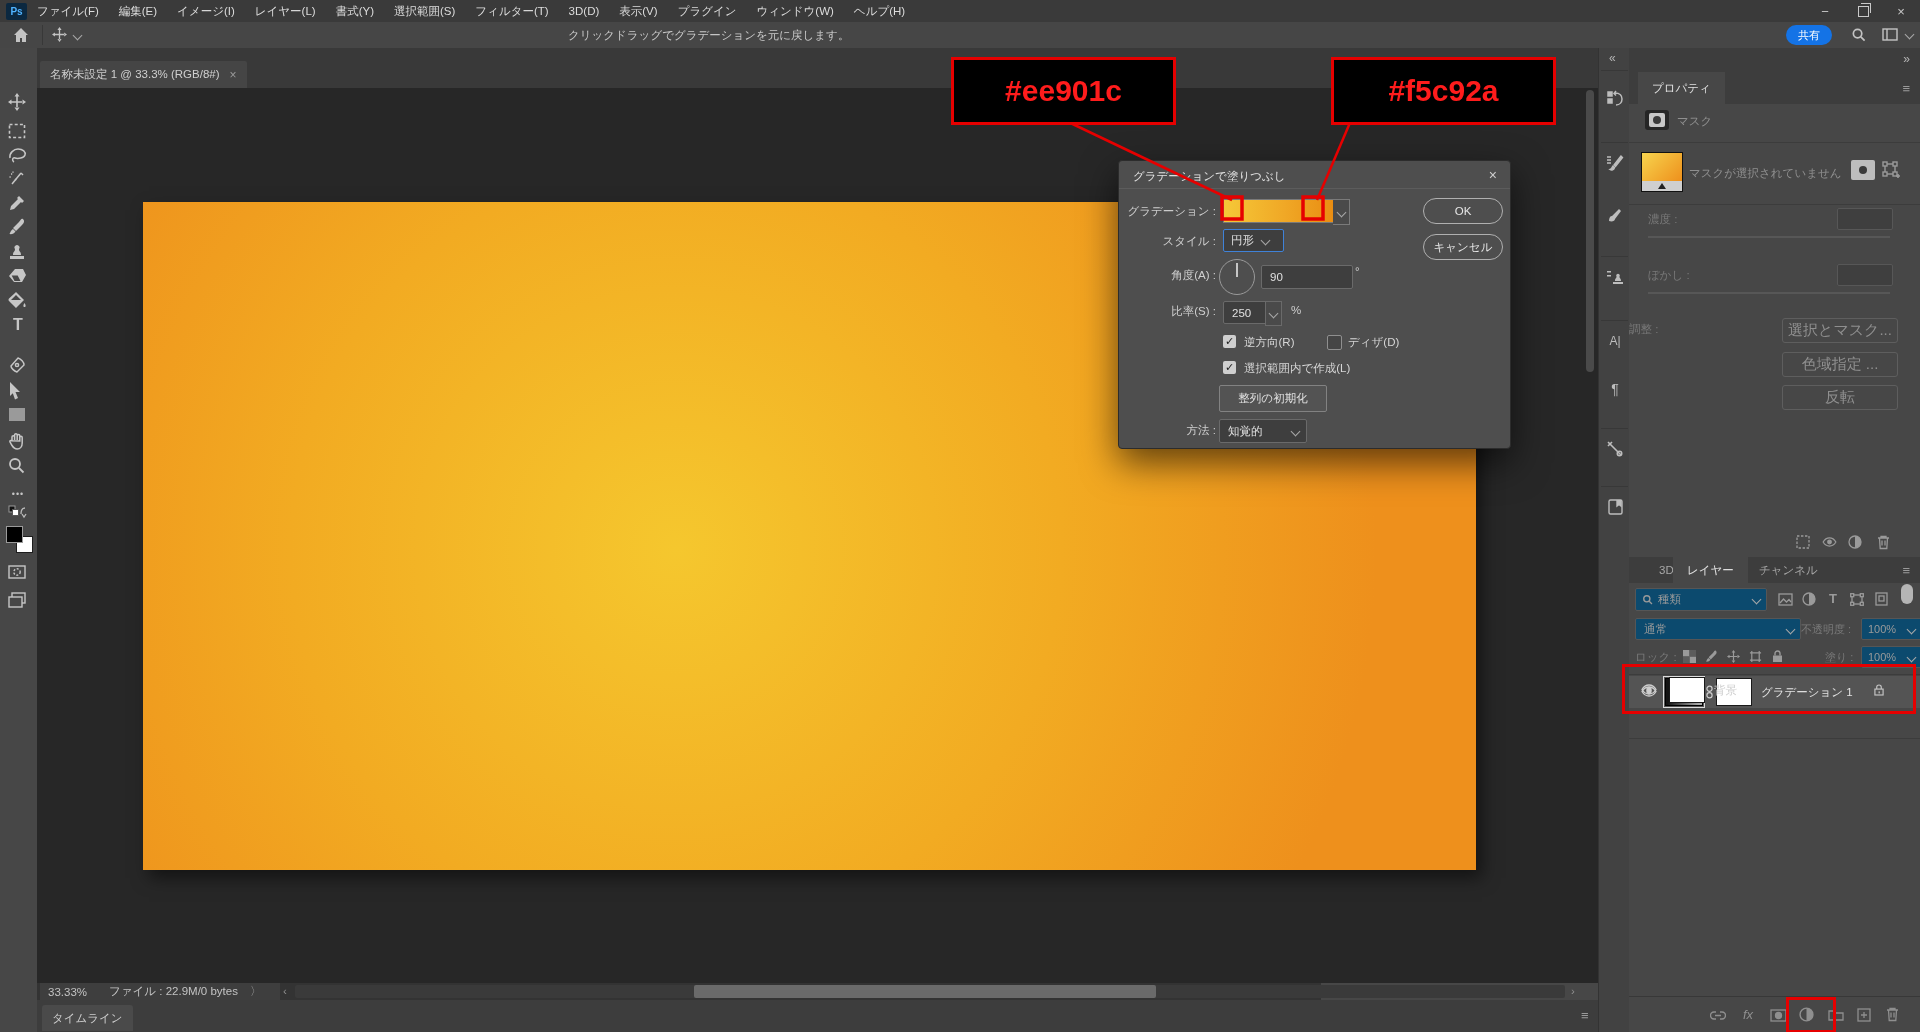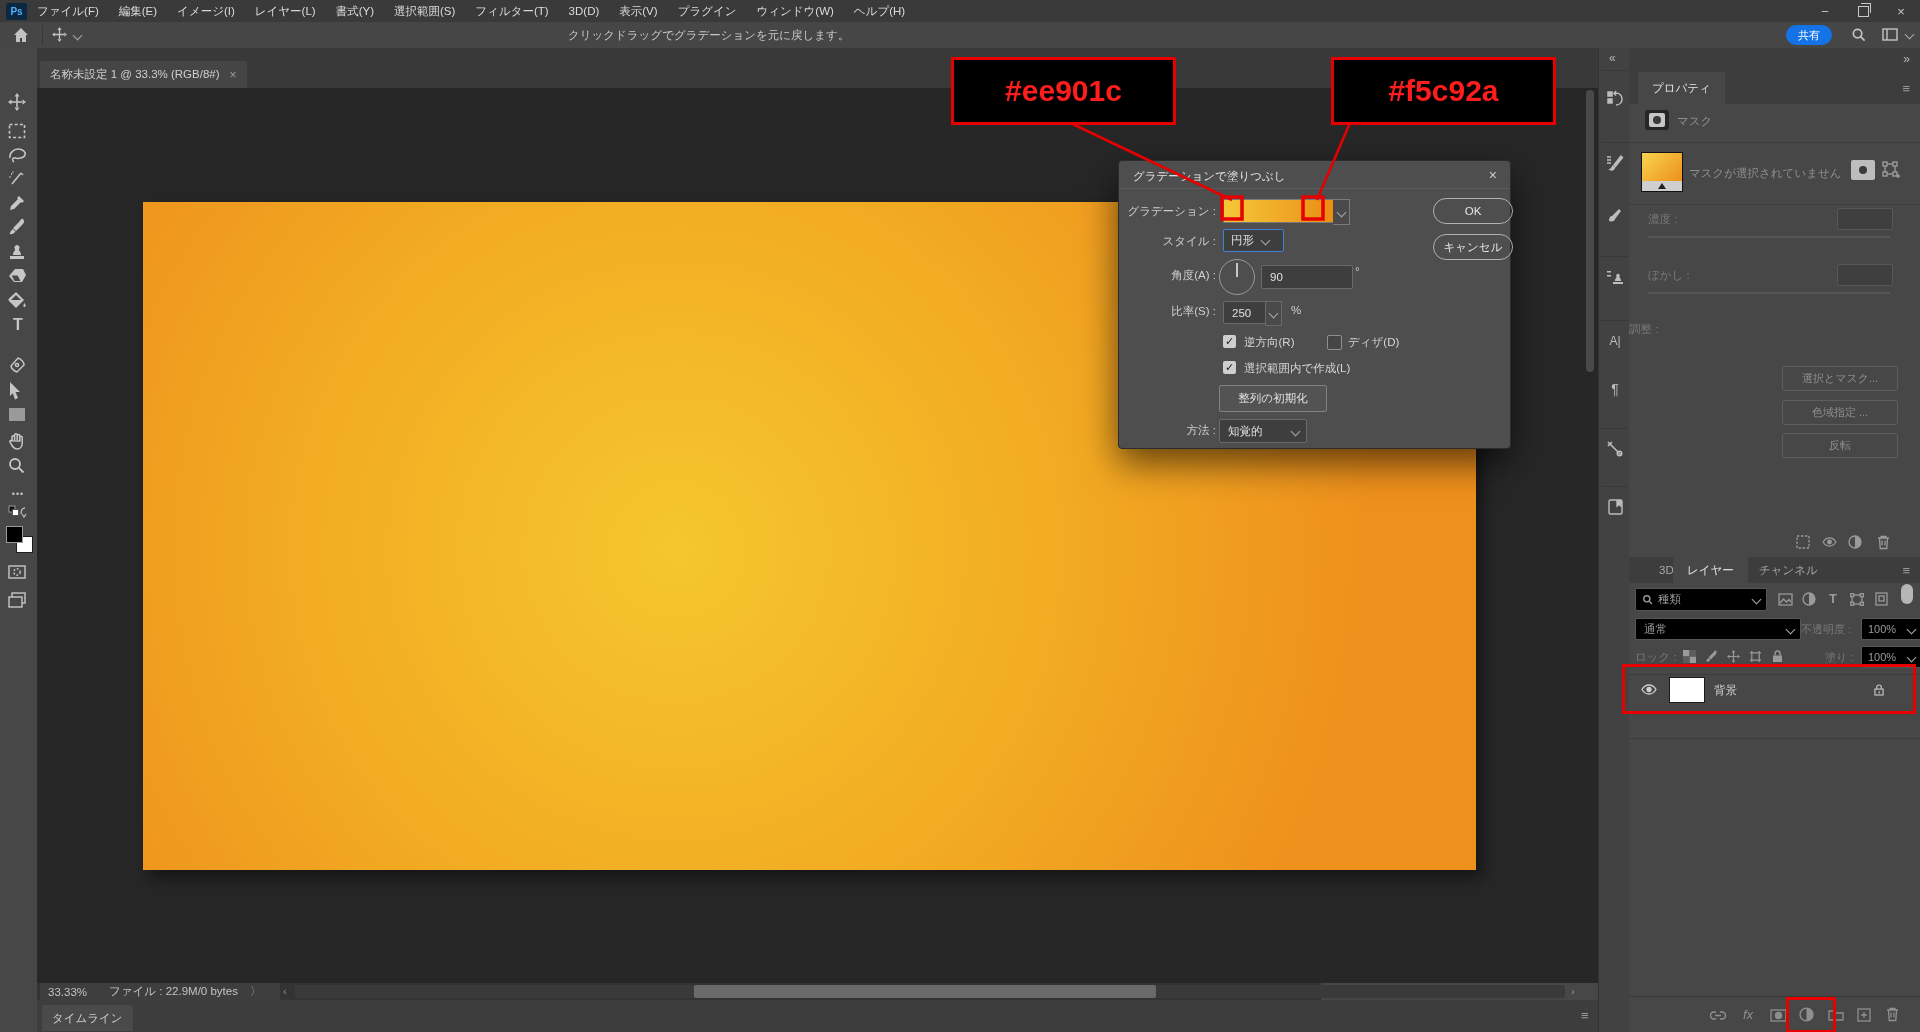--- a/index.html
+++ b/index.html
@@ -64,36 +64,36 @@
   .dock-sep{left:2px;width:27px;height:1px;background:#383838;}
 
   
   #rightcol{left:1629px;top:48px;width:291px;height:984px;background:#474747;}
   .panelstrip{position:absolute;left:0;width:291px;background:#3d3d3d;}
   .ptab{position:absolute;height:100%;display:flex;align-items:center;padding:0 14px;color:#a8a8a8;}
   .ptab.active{background:#474747;color:#e2e2e2;}
   .hamb{color:#9a9a9a;font-size:13px;}
   .sep{position:absolute;left:0;width:291px;height:1px;background:#3c3c3c;}
   .pp-btn{position:absolute;left:153px;width:114px;height:23px;border:1px solid #5e5e5e;border-radius:3px;
-          color:#8f8f8f;display:flex;align-items:center;justify-content:center;font-size:11px;margin-top:48px;}
+          color:#8f8f8f;display:flex;align-items:center;justify-content:center;font-size:15px;}
   .field{position:absolute;background:#3f3f3f;border:1px solid #575757;border-radius:2px;}
-  .selbox{position:absolute;background:#000000;border:1px solid #565656;border-radius:2px;display:flex;align-items:center;color:#9a9a9a;}
+  .selbox{position:absolute;background:#0c4a6e;border:1px solid #565656;border-radius:2px;display:flex;align-items:center;color:#9a9a9a;}
   .selbox .chev{margin-left:auto;margin-right:6px;}
   .lp-ic{position:absolute;width:16px;height:16px;color:#9a9a9a;display:flex;align-items:center;justify-content:center;}
   .layer-row{position:absolute;left:0;width:291px;display:flex;align-items:center;}
   .eye{width:16px;height:12px;color:#cfcfcf;}
   .footer-ic{position:absolute;width:18px;height:18px;color:#8f8f8f;display:flex;align-items:center;justify-content:center;font-size:12px;}
 
   
   #dialog{left:1118px;top:160px;width:391px;height:287px;background:#4e4e4e;border:1px solid #2c2c2c;border-radius:4px;
           box-shadow:0 14px 36px rgba(0,0,0,.6);z-index:50;color:#d3d3d3;}
   .dlg-label{position:absolute;width:97px;text-align:right;color:#cfcfcf;}
   .dlg-input{position:absolute;background:#3e3e3e;border:1px solid #6a6a6a;border-radius:2px;color:#e0e0e0;
              display:flex;align-items:center;padding-left:8px;}
-  .dlg-btn{position:absolute;left:314px;width:78px;height:24px;border:1.5px solid #b0b0b0;border-radius:13px;
+  .dlg-btn{position:absolute;left:304px;width:78px;height:24px;border:1.5px solid #b0b0b0;border-radius:13px;
            display:flex;align-items:center;justify-content:center;color:#e6e6e6;text-align:right;}
   .cb{position:absolute;width:13px;height:13px;border-radius:2px;background:#cfcfcf;color:#1c1c1c;
       font-size:11px;line-height:13px;text-align:center;font-weight:bold;}
   .cb.off{background:#454545;border:1px solid #8f8f8f;}
   .cb-label{position:absolute;color:#d6d6d6;}
 
   
   .anno-box{position:absolute;top:57px;width:219px;height:62px;background:#000;border:3px solid #e60000;z-index:62;
             display:flex;align-items:center;justify-content:center;color:#ff1c1c;font-size:30px;font-weight:bold;}
   .anno-rect{position:absolute;border:3px solid #e60000;z-index:62;pointer-events:none;}
@@ -499,20 +499,37 @@
           <path d="M3 5.5 V3.5 a2.5 2.5 0 0 1 5 0 V5.5"></path>
         </svg>
     </span>
     <span class="a dis" style="left:196px;top:602px;font-size:11px;">塗り :</span>
     <div class="selbox" style="left:232px;top:598px;width:53px;height:20px;padding-left:6px;font-size:11px;">
       <span>100%</span>
       <span class="chev"></span>
     </div>
     <div class="sep" style="top:626px;"></div>
 
+    <div class="layer-row" style="top:628px;height:32px;background:#545454;">
+      <span class="eye" style="margin-left:12px;">
+        <svg width="16" height="11" viewBox="0 0 16 11" fill="none" stroke="currentColor" stroke-width="1.3">
+            <path d="M1 5.5 C3 2 6 1 8 1 s5 1 7 4.5 C13 9 10 10 8 10 S3 9 1 5.5z"></path>
+            <circle cx="8" cy="5.5" r="2" fill="currentColor"></circle>
+          </svg>
+      </span>
+      <span style="margin-left:8px;width:36px;height:26px;background:linear-gradient(100deg,#141414 15%,#a8a8a8 90%);outline:1px solid #dcdcdc;outline-offset:1px;border:1px solid #000;"></span>
+      <span style="margin-left:3px;">
+        <svg width="7" height="14" viewBox="0 0 7 14" fill="none" stroke="#cfcfcf" stroke-width="1.2">
+            <circle cx="3.5" cy="3.8" r="2.6"></circle>
+            <circle cx="3.5" cy="10.2" r="2.6"></circle>
+          </svg>
+      </span>
+      <span style="margin-left:3px;width:34px;height:26px;background:#fff;border:1px solid #1a1a1a;"></span>
+      <span style="margin-left:9px;color:#e2e2e2;">グラデーション 1</span>
+    </div>
     <div class="layer-row" style="top:627px;height:30px;">
       <span class="eye" style="margin-left:12px;">
         <svg width="16" height="11" viewBox="0 0 16 11" fill="none" stroke="currentColor" stroke-width="1.3">
             <path d="M1 5.5 C3 2 6 1 8 1 s5 1 7 4.5 C13 9 10 10 8 10 S3 9 1 5.5z"></path>
             <circle cx="8" cy="5.5" r="2" fill="currentColor"></circle>
           </svg>
       </span>
       <span style="margin-left:12px;width:34px;height:24px;background:#fff;border:1px solid #1a1a1a;"></span>
       <span style="margin-left:9px;color:#cfcfcf;">背景</span>
       <span style="margin-left:auto;margin-right:36px;">

